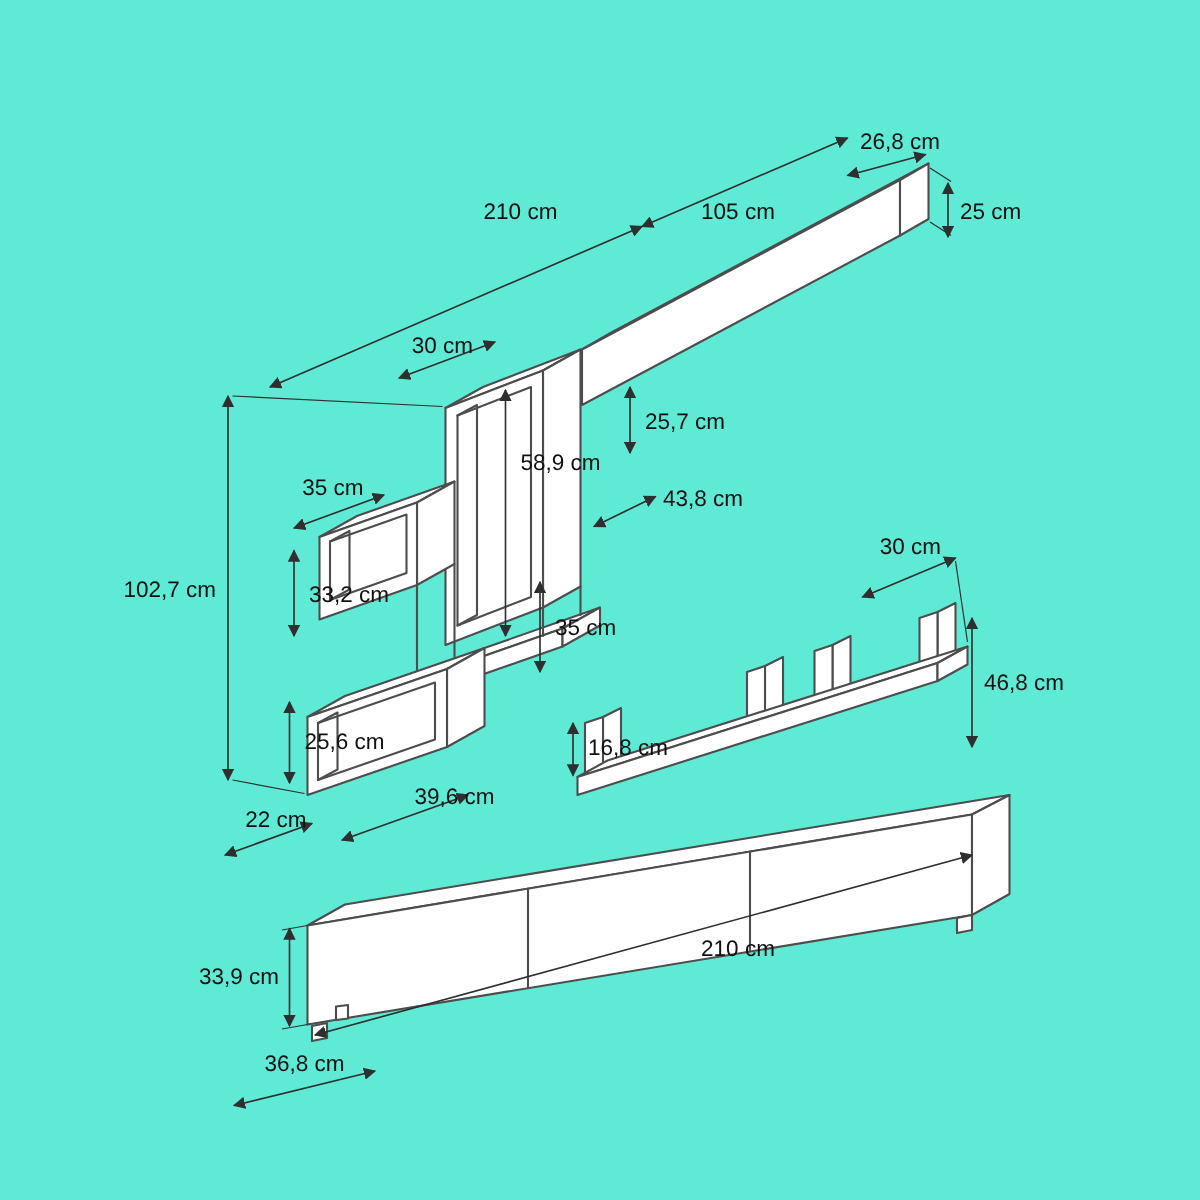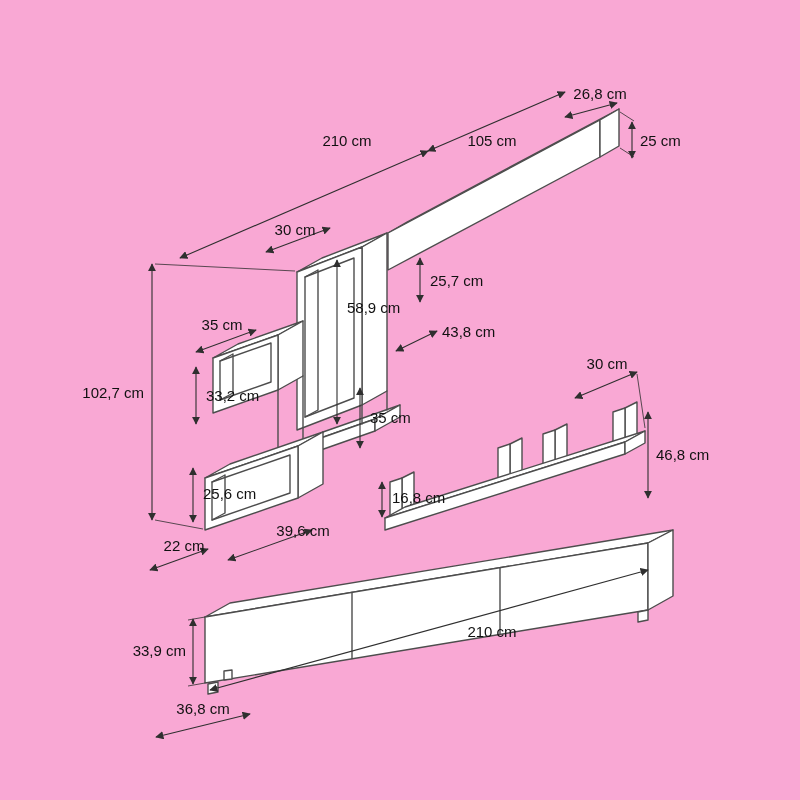--- a/index.html
+++ b/index.html
@@ -7,21 +7,21 @@
     padding: 0;
     background: #ffffff;
     width: 800px;
     height: 800px;
     font-family: "Liberation Sans", sans-serif;
   }
   .page {
     position: relative;
     width: 800px;
     height: 800px;
-    background: #f9a8d4;
+    background: #5eead4;
     overflow: hidden;
   }
   svg { display: block; }
   .furn {
     fill: #ffffff;
     stroke: #4d4d4d;
     stroke-width: 1.4;
     stroke-linejoin: round;
     stroke-linecap: round;
   }

